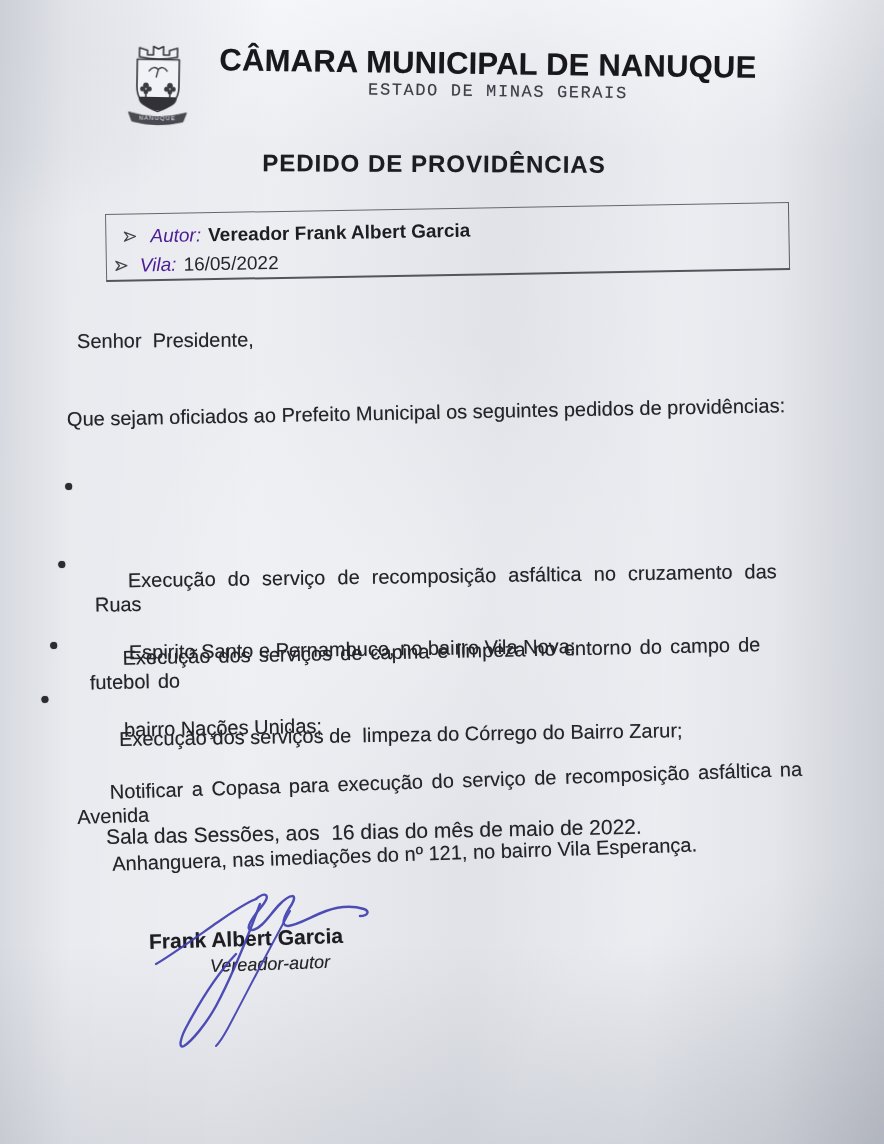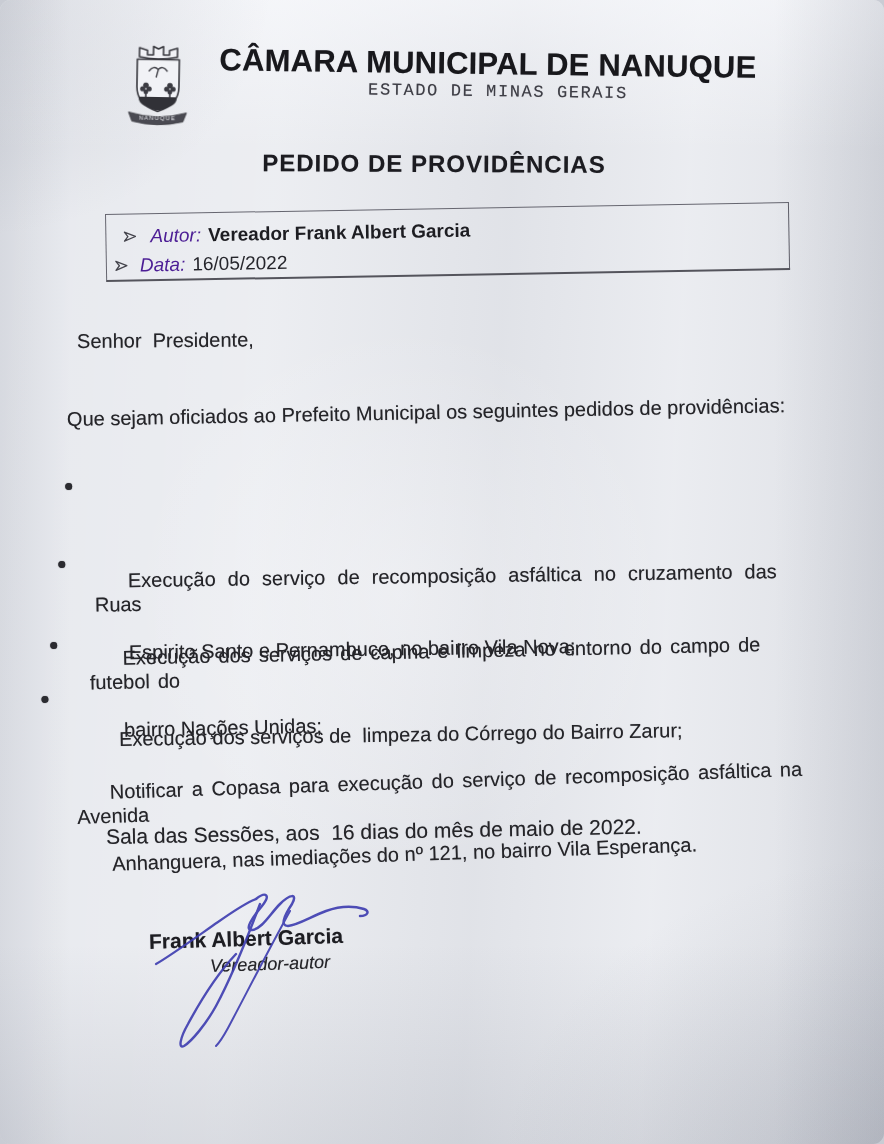--- a/index.html
+++ b/index.html
@@ -1,21 +1,20 @@
 <!DOCTYPE html>
 <html><head>
 <meta charset="utf-8">
 <style>
   html,body { margin:0; padding:0; background:#c9ccd4; }
   .page {
     position:relative; width:884px; height:1144px; overflow:hidden;
     background:#e7e9ee;
     font-family:"Liberation Sans", sans-serif;
     color:#242428;
-    border-radius:11px;
   }
   .shade { position:absolute; pointer-events:none; }
   .sh-top    { left:0; top:0; right:0; height:150px; background:linear-gradient(to bottom, rgba(250,251,254,.6), rgba(250,251,254,0)); }
   .sh-left   { left:0; top:0; bottom:0; width:70px;  background:linear-gradient(to right, rgba(116,122,138,.14), rgba(116,122,138,0)); }
   .sh-right  { right:0; top:0; bottom:0; width:110px; background:linear-gradient(to left, rgba(116,122,138,.16), rgba(116,122,138,0)); }
   .sh-bottom { left:0; right:0; bottom:0; height:200px; background:linear-gradient(to top, rgba(110,116,132,.15), rgba(110,116,132,0)); }
   .sh-tl { left:0; top:0; width:300px; height:260px; background:radial-gradient(ellipse at -10% -10%, rgba(108,114,130,.20), rgba(108,114,130,0) 65%); }
   .sh-br { right:0; bottom:0; width:420px; height:320px; background:radial-gradient(ellipse at 110% 110%, rgba(108,114,130,.18), rgba(108,114,130,0) 65%); }
   .sh-bloom { left:14%; top:28%; width:62%; height:48%; background:radial-gradient(ellipse, rgba(253,253,255,.35), rgba(253,253,255,0) 70%); }
   .sh-bands { left:0; top:0; right:0; bottom:0; background:linear-gradient(93deg, rgba(255,255,255,0) 0%, rgba(255,255,255,.22) 30%, rgba(20,24,40,.03) 55%, rgba(255,255,255,.16) 74%, rgba(20,24,40,.05) 100%); }
@@ -120,21 +119,21 @@
       <svg class="arrow-glyph" viewBox="0 0 13 12" width="13" height="12">
           <path d="M1,1.5 L12,6 L1,10.5 L4.5,6 Z" fill="none" stroke="#45454d" stroke-width="1.3" stroke-linejoin="round"></path>
         </svg>
       <span class="meta-label">Autor:</span>
       <span class="meta-val-bold">Vereador Frank Albert Garcia</span>
     </div>
     <div class="meta-row r2">
       <svg class="arrow-glyph" viewBox="0 0 13 12" width="13" height="12">
           <path d="M1,1.5 L12,6 L1,10.5 L4.5,6 Z" fill="none" stroke="#45454d" stroke-width="1.3" stroke-linejoin="round"></path>
         </svg>
-      <span class="meta-label">Data:</span>
+      <span class="meta-label">Vila:</span>
       <span class="meta-val">16/05/2022</span>
     </div>
   </div>
 
   <div class="txt salutation">Senhor  Presidente,</div>
   <div class="txt intro">Que sejam oficiados ao Prefeito Municipal os seguintes pedidos de providências:</div>
 
   <div class="txt item item1">
     <span class="dot"></span>
     <span class="lines">

